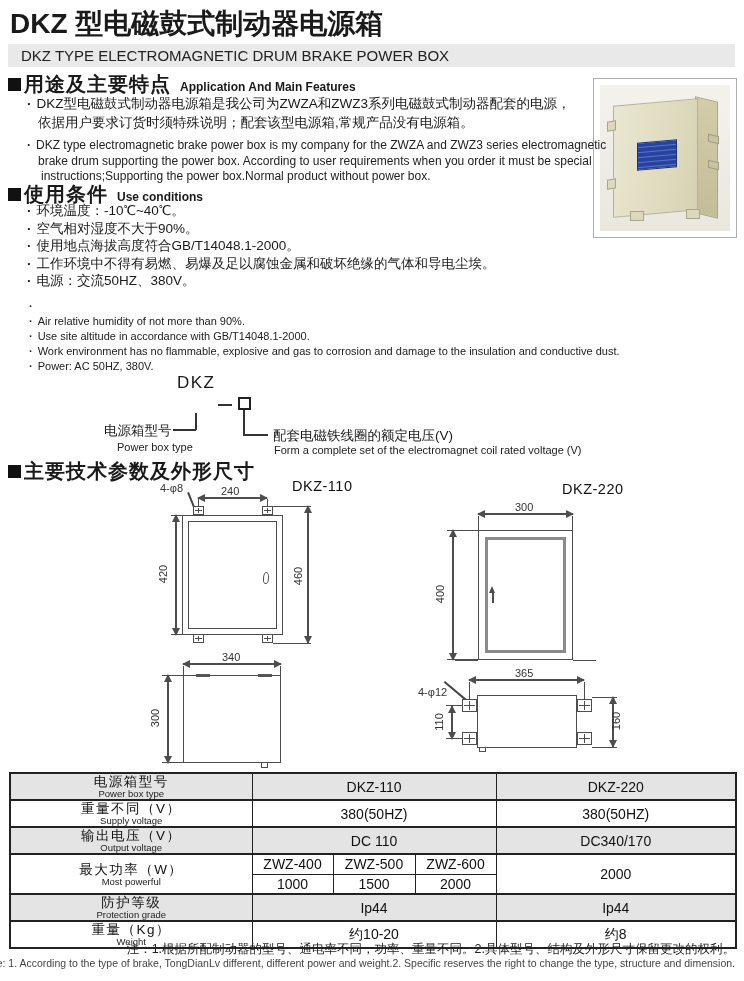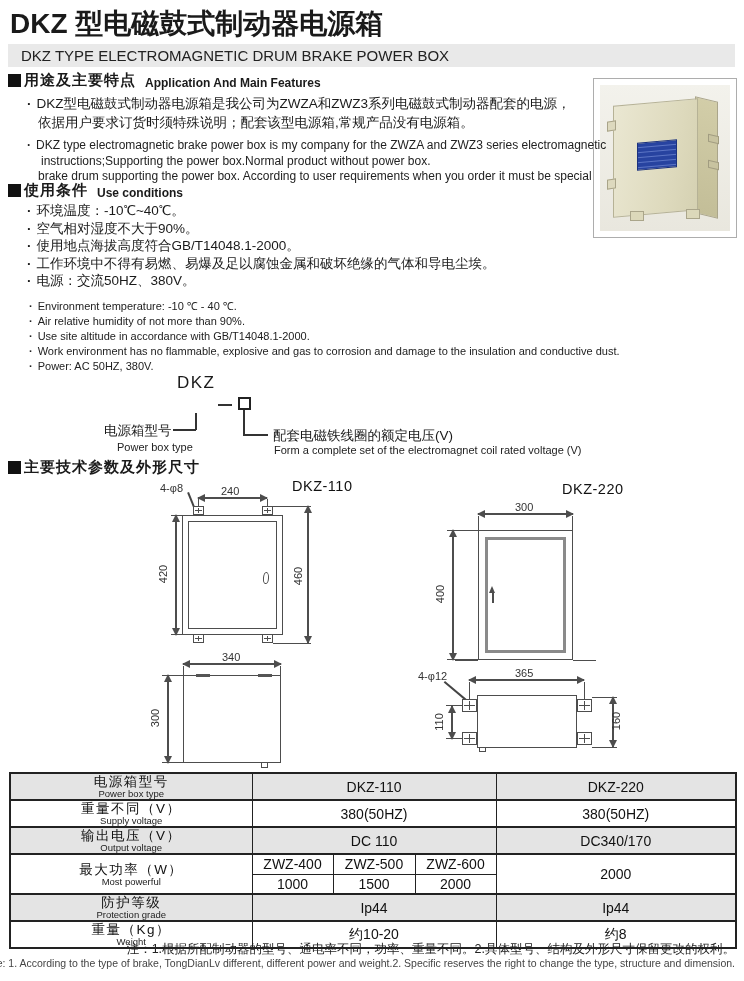--- a/index.html
+++ b/index.html
@@ -10,21 +10,21 @@
   }
 
   
   .title { position:absolute; left:10px; top:5px; font-size:28px; font-weight:bold; letter-spacing:0px; white-space:nowrap; }
   .subbar { position:absolute; left:8px; top:44px; width:727px; height:23px; background:#e9e9e9; }
   .subbar span { display:block; font-size:15px; line-height:23px; padding-left:13px; color:#222; white-space:nowrap; }
 
   
   .sec { position:absolute; display:flex; align-items:center; white-space:nowrap; }
   .sq { width:13px; height:13px; background:#111; margin-right:3px; flex:0 0 auto; }
-  .sec-cn { font-weight:bold; font-size:15px; letter-spacing:1px; }
+  .sec-cn { font-weight:bold; font-size:20px; letter-spacing:1px; }
   .sec-en { font-weight:bold; font-size:12px; margin-left:9px; position:relative; top:2px; }
 
   
   .list { position:absolute; }
   .li { display:flex; white-space:nowrap; }
   .blt { margin-right:5px; font-weight:bold; }
   .cnl { font-size:13.5px; line-height:19px; }
   .cnl2 { font-size:13.5px; line-height:17.6px; }
   .enl { font-size:12px; line-height:15.5px; color:#222; }
   .enl2 { font-size:11px; line-height:15px; color:#222; }
@@ -119,25 +119,25 @@
       </div>
     <div class="li cnl indent">
         <span>依据用户要求订货时须特殊说明；配套该型电源箱,常规产品没有电源箱。</span>
       </div>
   </div>
   <div class="list" style="left:27px; top:138px;">
     <div class="li enl">
         <span class="blt">·</span>
         <span>DKZ type electromagnetic brake power box is my company for the ZWZA and ZWZ3 series electromagnetic</span>
       </div>
+    <div class="li enl indent">
+        <span>brake drum supporting the power box. According to user requirements when you order it must be special</span>
+      </div>
     <div class="li enl indent" style="padding-left:14px;">
         <span>instructions;Supporting the power box.Normal product without power box.</span>
-      </div>
-    <div class="li enl indent">
-        <span>brake drum supporting the power box. According to user requirements when you order it must be special</span>
       </div>
   </div>
 
   <div class="sec" style="left:8px; top:181px;">
     <span class="sq"></span>
     <span class="sec-cn">使用条件</span>
     <span class="sec-en">Use conditions</span>
   </div>
   <div class="list" style="left:27px; top:202px;">
     <div class="li cnl2">
@@ -157,21 +157,20 @@
         <span>工作环境中不得有易燃、易爆及足以腐蚀金属和破坏绝缘的气体和导电尘埃。</span>
       </div>
     <div class="li cnl2">
         <span class="blt">·</span>
         <span>电源：交流50HZ、380V。</span>
       </div>
   </div>
   <div class="list" style="left:29px; top:299px;">
     <div class="li enl2">
         <span class="blt">·</span>
-        <span>Environment temperature: -10 ℃ - 40 ℃.</span>
       </div>
     <div class="li enl2">
         <span class="blt">·</span>
         <span>Air relative humidity of not more than 90%.</span>
       </div>
     <div class="li enl2">
         <span class="blt">·</span>
         <span>Use site altitude in accordance with GB/T14048.1-2000.</span>
       </div>
     <div class="li enl2">
@@ -246,21 +245,21 @@
   <div class="dwg-door" style="left:485px; top:537px; width:81px; height:116px;"></div>
   <div class="uarrow-head" style="left:489px; top:586px;"></div>
   <div class="uarrow-stem" style="left:492px; top:592px; height:11px;"></div>
   <div class="ext" style="left:447px; top:530px; width:31px; height:1px;"></div>
   <div class="ext" style="left:447px; top:659px; width:31px; height:1px;"></div>
   <div class="dimv" style="left:452px; top:530px; height:130px;"></div>
   <div class="vtxt" style="left:425px; top:588px;">400</div>
   <div class="ext" style="left:455px; top:660px; width:23px; height:1px;"></div>
   <div class="ext" style="left:573px; top:660px; width:23px; height:1px;"></div>
 
-  <div class="dtxt" style="left:418px; top:670px;">4-φ12</div>
+  <div class="dtxt" style="left:418px; top:686px;">4-φ12</div>
   <div class="diag" style="left:445px; top:681px; width:48px; transform:rotate(40deg);"></div>
   <div class="dtxt" style="left:515px; top:667px;">365</div>
   <div class="dimh" style="left:469px; top:679px; width:115px;"></div>
   <div class="ext lnv" style="left:469px; top:682px; height:17px; width:1px;"></div>
   <div class="ext lnv" style="left:584px; top:682px; height:17px; width:1px;"></div>
   <div class="dwg-rect" style="left:477px; top:695px; width:100px; height:53px;"></div>
   <div class="tab2" style="left:462px; top:699px;"></div>
   <div class="tab2" style="left:462px; top:732px;"></div>
   <div class="tab2" style="left:577px; top:699px;"></div>
   <div class="tab2" style="left:577px; top:732px;"></div>

